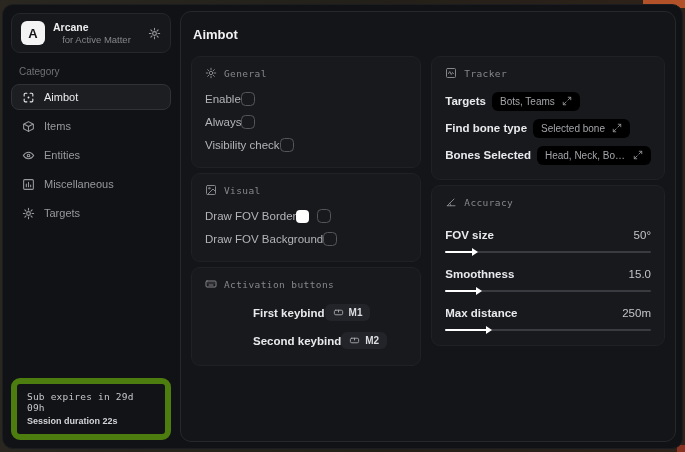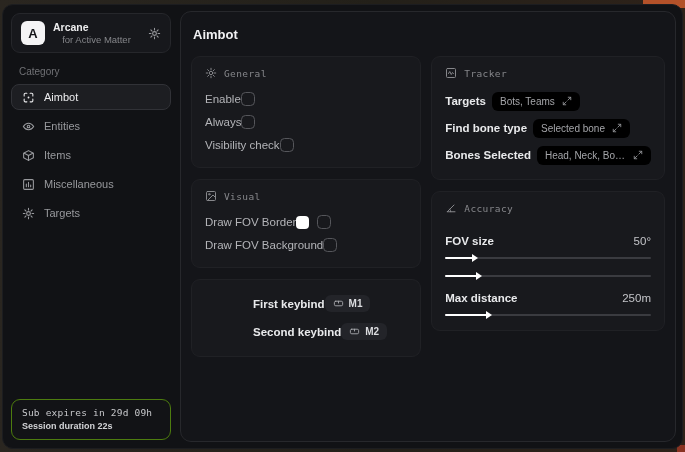--- a/index.html
+++ b/index.html
@@ -44,36 +44,36 @@
   .nav-item {
     display:flex; align-items:center; gap:9px;
     padding:5px 10px; height:26px; border-radius:8px;
     border:1px solid transparent; color:#98999d; font-size:11px; cursor:pointer;
   }
   .nav-item.selected { background:#1d1e22; border-color:#313237; color:#ececee; }
   .nav-icon { width:13px; height:13px; flex-shrink:0; }
   .nav-icon svg { width:13px; height:13px; display:block; }
 
   .sub-card {
-    margin-top:auto; background:#121316; border:1px solid #4d7c0f; border-radius:9px;
+    margin-top:auto; background:#121316; border:6px solid #4d7c0f; border-radius:9px;
     padding:7px 10px 8px 10px;
   }
   .sub-line1 { font-family:"DejaVu Sans Mono", monospace; font-size:9.5px; color:#c6c7ca; letter-spacing:0.2px; }
   .sub-line2 { font-size:9px; font-weight:bold; color:#d2d3d6; margin-top:3px; }
 
   
   .panel {
     flex:1; margin-left:7px;
     background:#141519; border:1px solid #27282c; border-radius:11px;
     padding:13px 10px 13px 10px; overflow:hidden;
   }
   .panel-title { font-size:13px; font-weight:bold; color:#f1f1f3; margin:2px 0 14px 2px; }
 
   .columns { display:grid; grid-template-columns:1fr 1.015fr; gap:10px; align-items:start; }
-  .col { display:flex; flex-direction:column; gap:11px; }
+  .col { display:flex; flex-direction:column; gap:5px; }
 
   .card {
     background:#18191d; border:1px solid #202125; border-radius:9px;
     padding:10px 13px 11px 13px;
   }
   .sec-head {
     display:flex; align-items:center; gap:7px;
     font-family:"DejaVu Sans Mono", monospace; font-size:9.5px; color:#86878b;
     letter-spacing:0.4px; margin-bottom:9px;
   }
@@ -159,35 +159,35 @@
           <span class="nav-icon">
             <svg viewBox="0 0 24 24" fill="none" stroke="currentColor" stroke-width="2" stroke-linecap="round">
                 <path d="M4 9V6a2 2 0 0 1 2-2h3M15 4h3a2 2 0 0 1 2 2v3M20 15v3a2 2 0 0 1-2 2h-3M9 20H6a2 2 0 0 1-2-2v-3"></path>
                 <circle cx="12" cy="12" r="1.7" fill="currentColor" stroke="none"></circle>
               </svg>
           </span>
           <span>Aimbot</span>
         </div>
         <div class="nav-item">
           <span class="nav-icon">
+            <svg viewBox="0 0 24 24" fill="none" stroke="currentColor" stroke-width="2" stroke-linejoin="round">
+                <path d="M21 16V8l-9-5-9 5v8l9 5 9-5z"></path>
+                <path d="M3.3 7.5 12 12l8.7-4.5M12 22V12"></path>
+              </svg>
+          </span>
+          <span>Items</span>
+        </div>
+        <div class="nav-item">
+          <span class="nav-icon">
             <svg viewBox="0 0 24 24" fill="none" stroke="currentColor" stroke-width="2" stroke-linecap="round">
                 <path d="M2.5 12S6 6 12 6s9.5 6 9.5 6-3.5 6-9.5 6-9.5-6-9.5-6z"></path>
                 <circle cx="12" cy="12" r="2.4"></circle>
               </svg>
           </span>
           <span>Entities</span>
-        </div>
-        <div class="nav-item">
-          <span class="nav-icon">
-            <svg viewBox="0 0 24 24" fill="none" stroke="currentColor" stroke-width="2" stroke-linejoin="round">
-                <path d="M21 16V8l-9-5-9 5v8l9 5 9-5z"></path>
-                <path d="M3.3 7.5 12 12l8.7-4.5M12 22V12"></path>
-              </svg>
-          </span>
-          <span>Items</span>
         </div>
         <div class="nav-item">
           <span class="nav-icon">
             <svg viewBox="0 0 24 24" fill="none" stroke="currentColor" stroke-width="2" stroke-linecap="round">
                 <rect x="3" y="3" width="18" height="18" rx="2"></rect>
                 <path d="M8 16v-5M12 16V8M16 16v-3"></path>
               </svg>
           </span>
           <span>Miscellaneous</span>
         </div>
@@ -257,20 +257,29 @@
                 <span class="checkbox"></span>
               </span>
             </div>
             <div class="row">
               <span class="row-label">Draw FOV Background</span>
               <span class="checkbox"></span>
             </div>
           </section>
 
           <section class="card">
+            <div class="sec-head">
+              <span class="sec-icon">
+                <svg viewBox="0 0 24 24" fill="none" stroke="currentColor" stroke-width="2" stroke-linecap="round">
+                    <rect x="2" y="6" width="20" height="12" rx="2"></rect>
+                    <path d="M6 10h.01M10 10h.01M14 10h.01M18 10h.01M8 14h8"></path>
+                  </svg>
+              </span>
+              <span>Activation buttons</span>
+            </div>
             <div class="row kb-row">
               <span class="row-label bright">First keybind</span>
               <span class="key-badge">
                 <span class="k-icon">
                   <svg viewBox="0 0 24 24" fill="none" stroke="currentColor" stroke-width="2" stroke-linecap="round">
                       <rect x="3" y="7" width="18" height="10" rx="3"></rect>
                       <path d="M12 7v4"></path>
                     </svg>
                 </span>
                 <span>M1</span>
@@ -354,20 +363,24 @@
                 <span class="acc-value">50°</span>
               </div>
               <div class="slider">
                 <div class="slider-track"></div>
                 <div class="slider-fill" style="width: 14%;"></div>
                 <div class="slider-thumb" style="left: 14%;"></div>
               </div>
             </div>
 
             <div class="acc-row">
+              <div class="acc-top">
+                <span class="row-label bright">Smoothness</span>
+                <span class="acc-value">15.0</span>
+              </div>
               <div class="slider">
                 <div class="slider-track"></div>
                 <div class="slider-fill" style="width: 16%;"></div>
                 <div class="slider-thumb" style="left: 16%;"></div>
               </div>
             </div>
 
             <div class="acc-row">
               <div class="acc-top">
                 <span class="row-label bright">Max distance</span>

